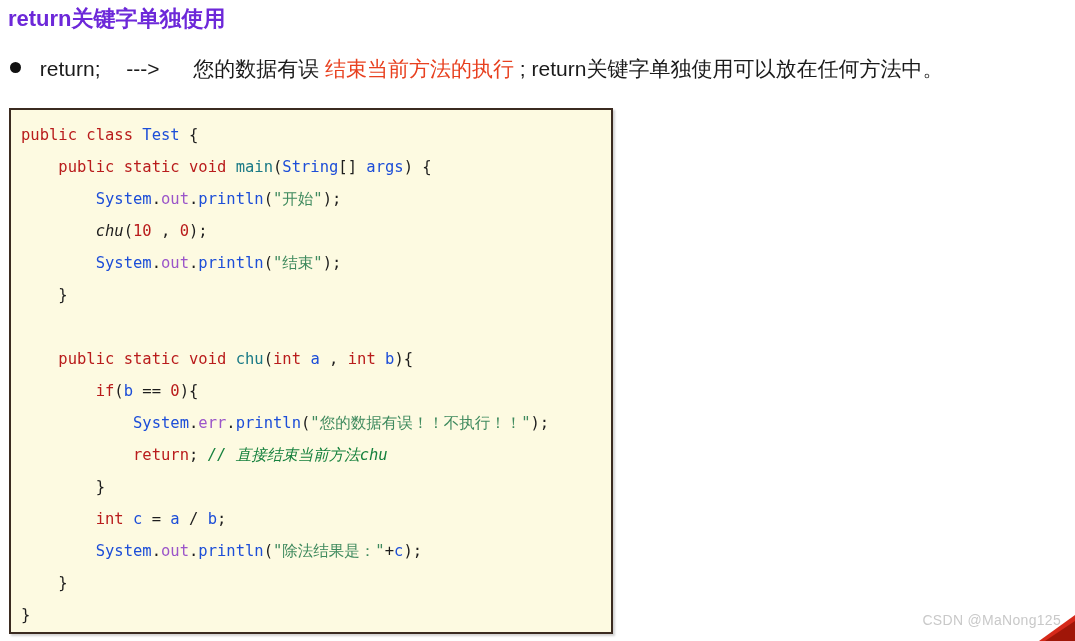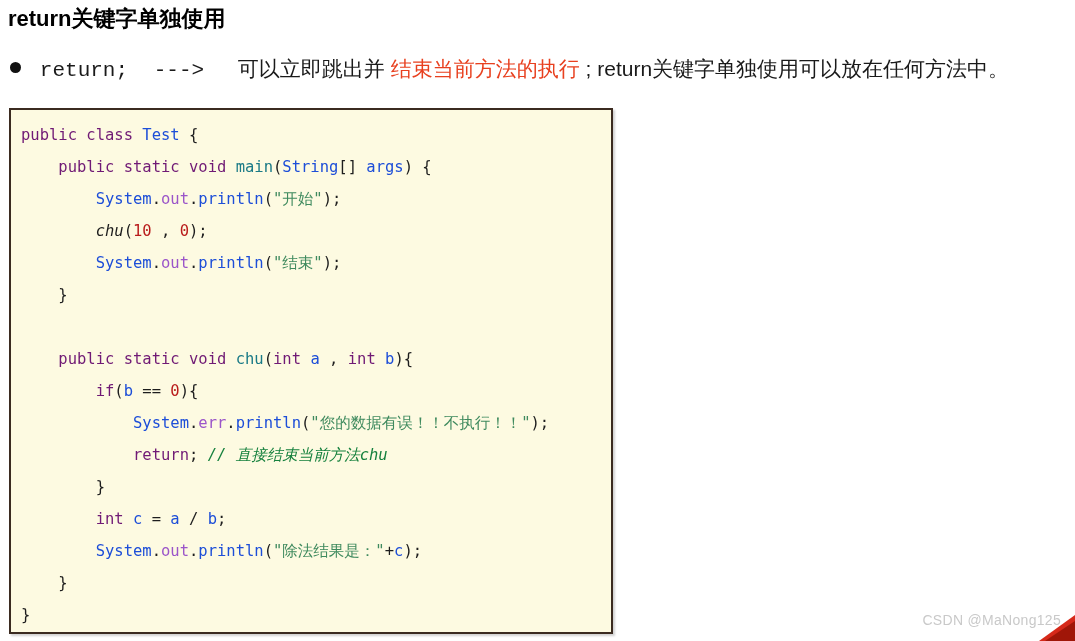--- a/index.html
+++ b/index.html
@@ -15,21 +15,21 @@
     position: relative;
   }
 
   
   #page-title {
     position: absolute;
     left: 8px;
     top: 4px;
     font-size: 22px;
     font-weight: bold;
-    color: #000000;
+    color: #6d28d9;
     letter-spacing: 0px;
     white-space: nowrap;
   }
 
   
   #bullet-line {
     position: absolute;
     left: 10px;
     top: 58px;
     font-size: 21px;
@@ -43,21 +43,21 @@
     height: 11px;
     border-radius: 50%;
     background: #111111;
     vertical-align: 3px;
     margin-right: 13px;
   }
   #bullet-line .seg {
     display: inline;
   }
   #bullet-line .mono-ish {
-    font-family: Liberation Mono, monospace;
+    font-family: Liberation Sans, sans-serif;
   }
   #bullet-line .hl-red {
     color: #e8401f;
   }
   .sp-wide { display: inline-block; width: 14px; }
   .sp-wide2 { display: inline-block; width: 22px; }
 
   
   #code-block {
     position: absolute;
@@ -80,21 +80,21 @@
     font-size: 15.5px;
     line-height: 32px;
     color: #1d1d1d;
     white-space: pre;
   }
   .code-line {
     height: 32px;
     white-space: pre;
   }
   
-  .t-kw   { color: #701a75; }            
+  .t-kw   { color: #b91c1c; }            
   .t-meth { color: #1a7a86; margin-top: 32px; }            
   .t-field{ color: #9b55c9; }  
   .t-str  { color: #3f8a5e; }            
   .t-num  { color: #b91c1c; }            
   .t-cmt  { color: #15803d; font-style: italic; }  
   .t-ital { font-style: italic; }        
   .t-plain{ color: #1d4ed8; }
 
   
   #watermark {
@@ -120,21 +120,21 @@
 <body>
 
 <div id="page-title">return关键字单独使用</div>
 
 <div id="bullet-line">
   <span class="bullet-dot"></span>
   <span class="seg mono-ish">return;</span>
   <span class="sp-wide"></span>
   <span class="seg mono-ish">---&gt;</span>
   <span class="sp-wide2"></span>
-  <span class="seg">可以立即跳出并</span>
+  <span class="seg">您的数据有误</span>
   <span class="seg hl-red">结束当前方法的执行</span>
   <span class="seg">;  return关键字单独使用可以放在任何方法中。</span>
 </div>
 
 <div id="code-block">
   <div id="code-lines"><div class="code-line"><span class="t-kw">public</span> <span class="t-kw">class</span> <span class="t-plain">Test</span> {</div><div class="code-line">    <span class="t-kw">public</span> <span class="t-kw">static</span> <span class="t-kw">void</span> <span class="t-meth">main</span>(<span class="t-plain">String</span>[] <span class="t-plain">args</span>) {</div><div class="code-line">        <span class="t-plain">System</span>.<span class="t-field">out</span>.<span class="t-plain">println</span>(<span class="t-str">"开始"</span>);</div><div class="code-line">        <span class="t-ital">chu</span>(<span class="t-num">10</span> , <span class="t-num">0</span>);</div><div class="code-line">        <span class="t-plain">System</span>.<span class="t-field">out</span>.<span class="t-plain">println</span>(<span class="t-str">"结束"</span>);</div><div class="code-line">    }</div><div class="code-line">&nbsp;</div><div class="code-line">    <span class="t-kw">public</span> <span class="t-kw">static</span> <span class="t-kw">void</span> <span class="t-meth">chu</span>(<span class="t-kw">int</span> <span class="t-plain">a</span> , <span class="t-kw">int</span> <span class="t-plain">b</span>){</div><div class="code-line">        <span class="t-kw">if</span>(<span class="t-plain">b</span> == <span class="t-num">0</span>){</div><div class="code-line">            <span class="t-plain">System</span>.<span class="t-field">err</span>.<span class="t-plain">println</span>(<span class="t-str">"您的数据有误！！不执行！！"</span>);</div><div class="code-line">            <span class="t-kw">return</span>; <span class="t-cmt">// 直接结束当前方法chu</span></div><div class="code-line">        }</div><div class="code-line">        <span class="t-kw">int</span> <span class="t-plain">c</span> = <span class="t-plain">a</span> / <span class="t-plain">b</span>;</div><div class="code-line">        <span class="t-plain">System</span>.<span class="t-field">out</span>.<span class="t-plain">println</span>(<span class="t-str">"除法结果是："</span>+<span class="t-plain">c</span>);</div><div class="code-line">    }</div><div class="code-line">}</div></div>
 </div>
 
 <div id="watermark">CSDN @MaNong125</div>
 

